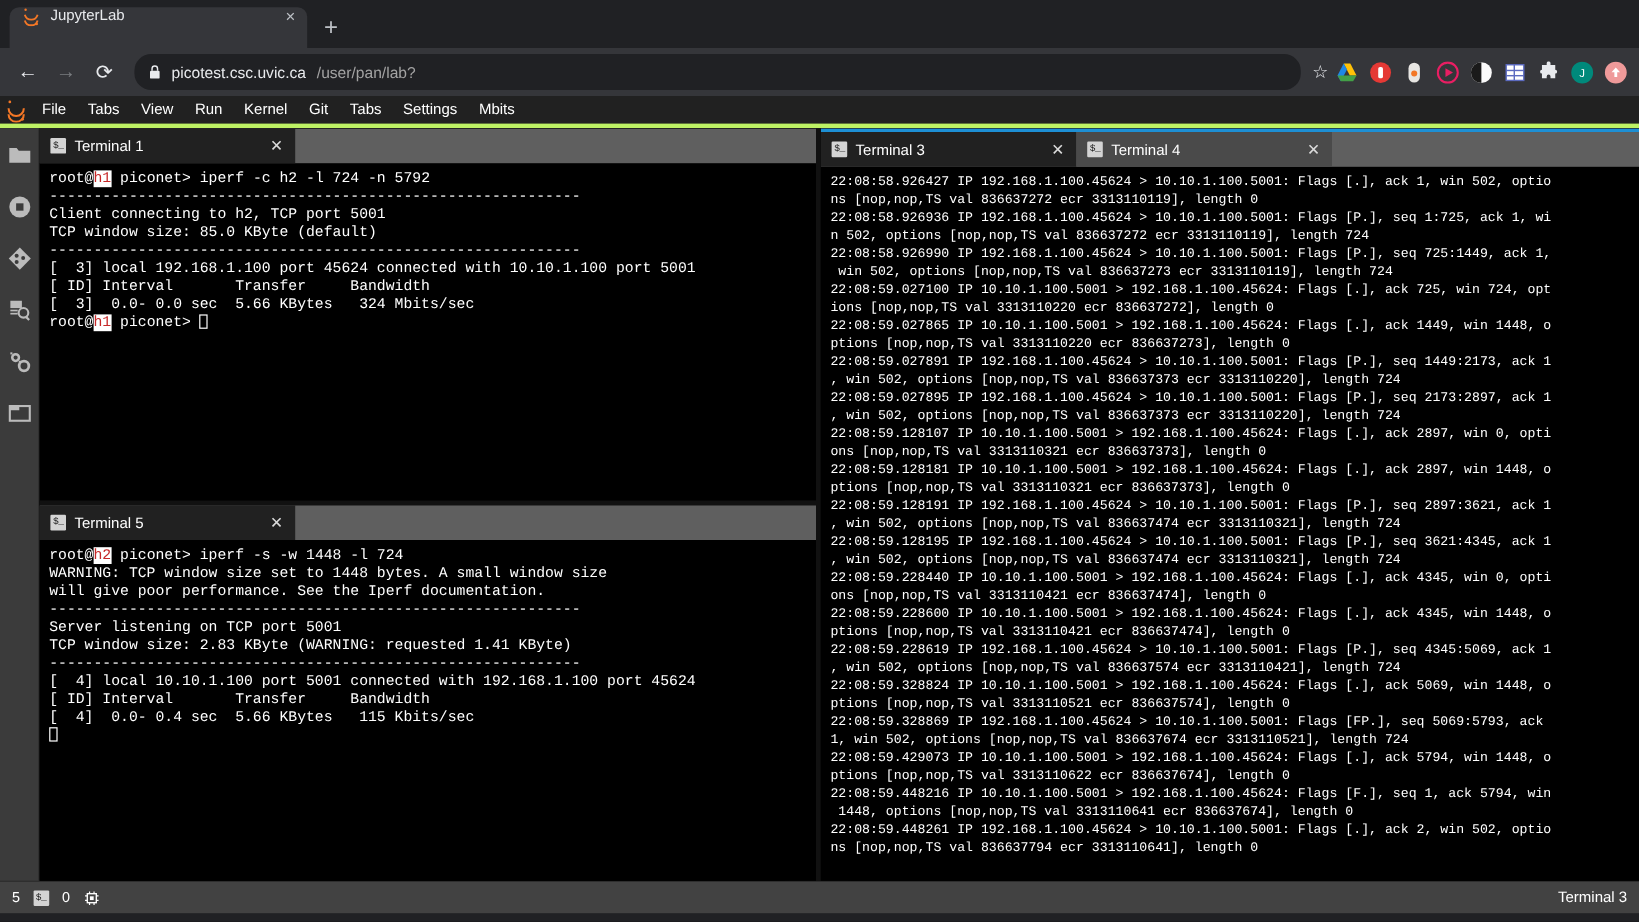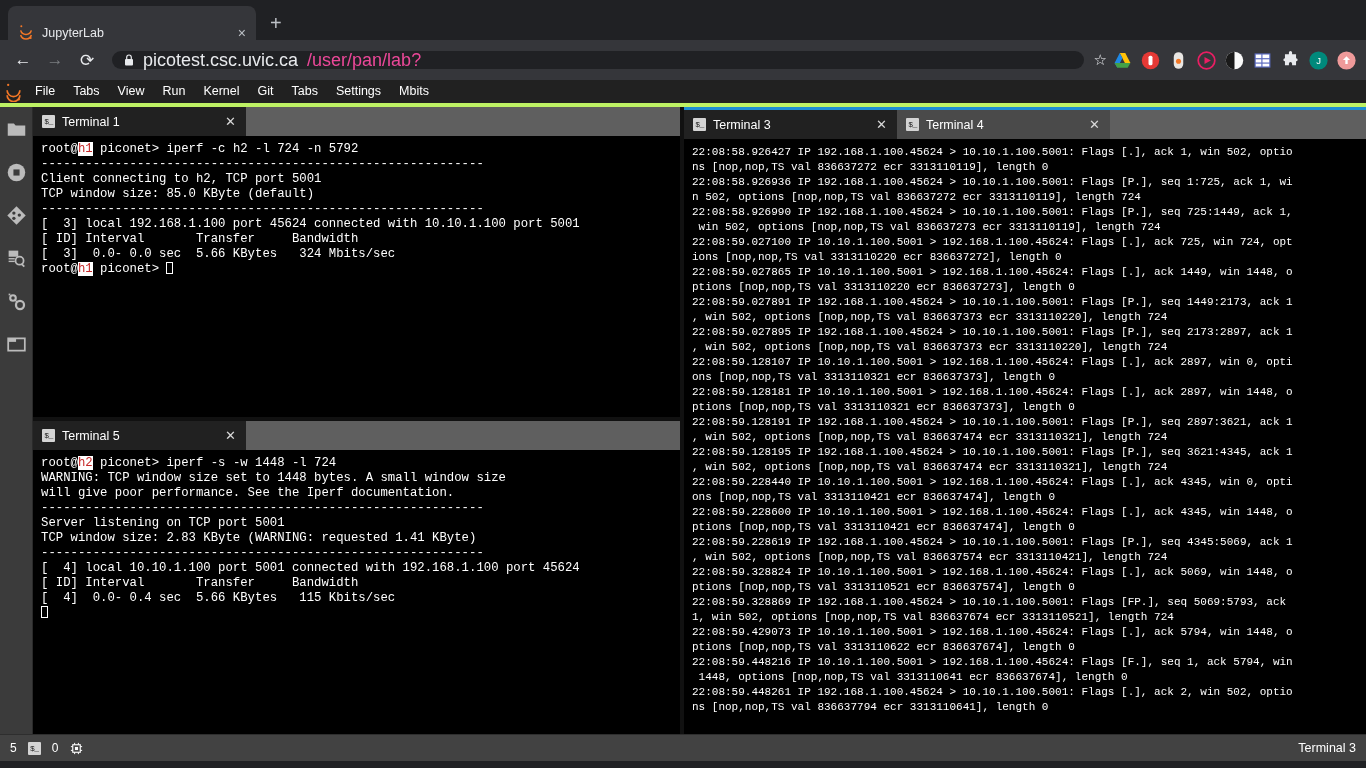--- a/index.html
+++ b/index.html
@@ -9,21 +9,21 @@
     background: #202124;
     font-family: "Liberation Sans", sans-serif;
   }
 
   
   .browser-tabbar {
     height: 40px; background: #202124;
     display: flex; align-items: flex-end; padding-left: 8px;
   }
   .browser-tab {
-    display: flex; align-items: flex-end; gap: 8px;
+    display: flex; align-items: flex-start; gap: 8px;
     background: #35363a; color: #e8eaed;
     height: 34px; width: 248px;
     border-radius: 8px 8px 0 0; padding: 0 10px;
     font-size: 12.5px;
   }
   .jupyter-favicon { width: 16px; height: 16px; flex: none; }
   .browser-tab-title { flex: 1; white-space: nowrap; overflow: hidden; }
   .tab-close { color: #bdc1c6; font-size: 14px; line-height: 1; cursor: pointer; }
   .new-tab-btn {
     color: #bdc1c6; font-size: 20px; line-height: 1;
@@ -34,26 +34,26 @@
     height: 40px; background: #35363a;
     display: flex; align-items: center; gap: 2px; padding: 0 8px;
   }
   .nav-btn {
     width: 30px; height: 30px; display: flex; align-items: center;
     justify-content: center; color: #e8eaed; font-size: 17px;
     border-radius: 50%; cursor: pointer;
   }
   .nav-btn.disabled { color: #7a7d80; }
   .omnibox {
-    flex: 1; height: 18px; margin: 0 8px;
+    flex: 1; height: 30px; margin: 0 8px;
     background: #202124; border-radius: 14px;
     display: flex; align-items: center; padding: 0 12px; gap: 9px;
-    font-size: 18px; color: #e8eaed;
-  }
-  .url-path { color: #ec4899; }
+    font-size: 13px; color: #e8eaed;
+  }
+  .url-path { color: #a3a3a3; }
   .star-btn { color: #e8eaed; font-size: 15px; margin-right: 4px; cursor: pointer; }
   .ext-icons { display: flex; align-items: center; gap: 9px; padding-right: 2px; }
   .ext { width: 19px; height: 19px; flex: none; }
 
   
   .jl-menubar {
     height: 27px; background: #212121;
     display: flex; align-items: center;
     border-bottom: 4px solid #bef264;
   }

